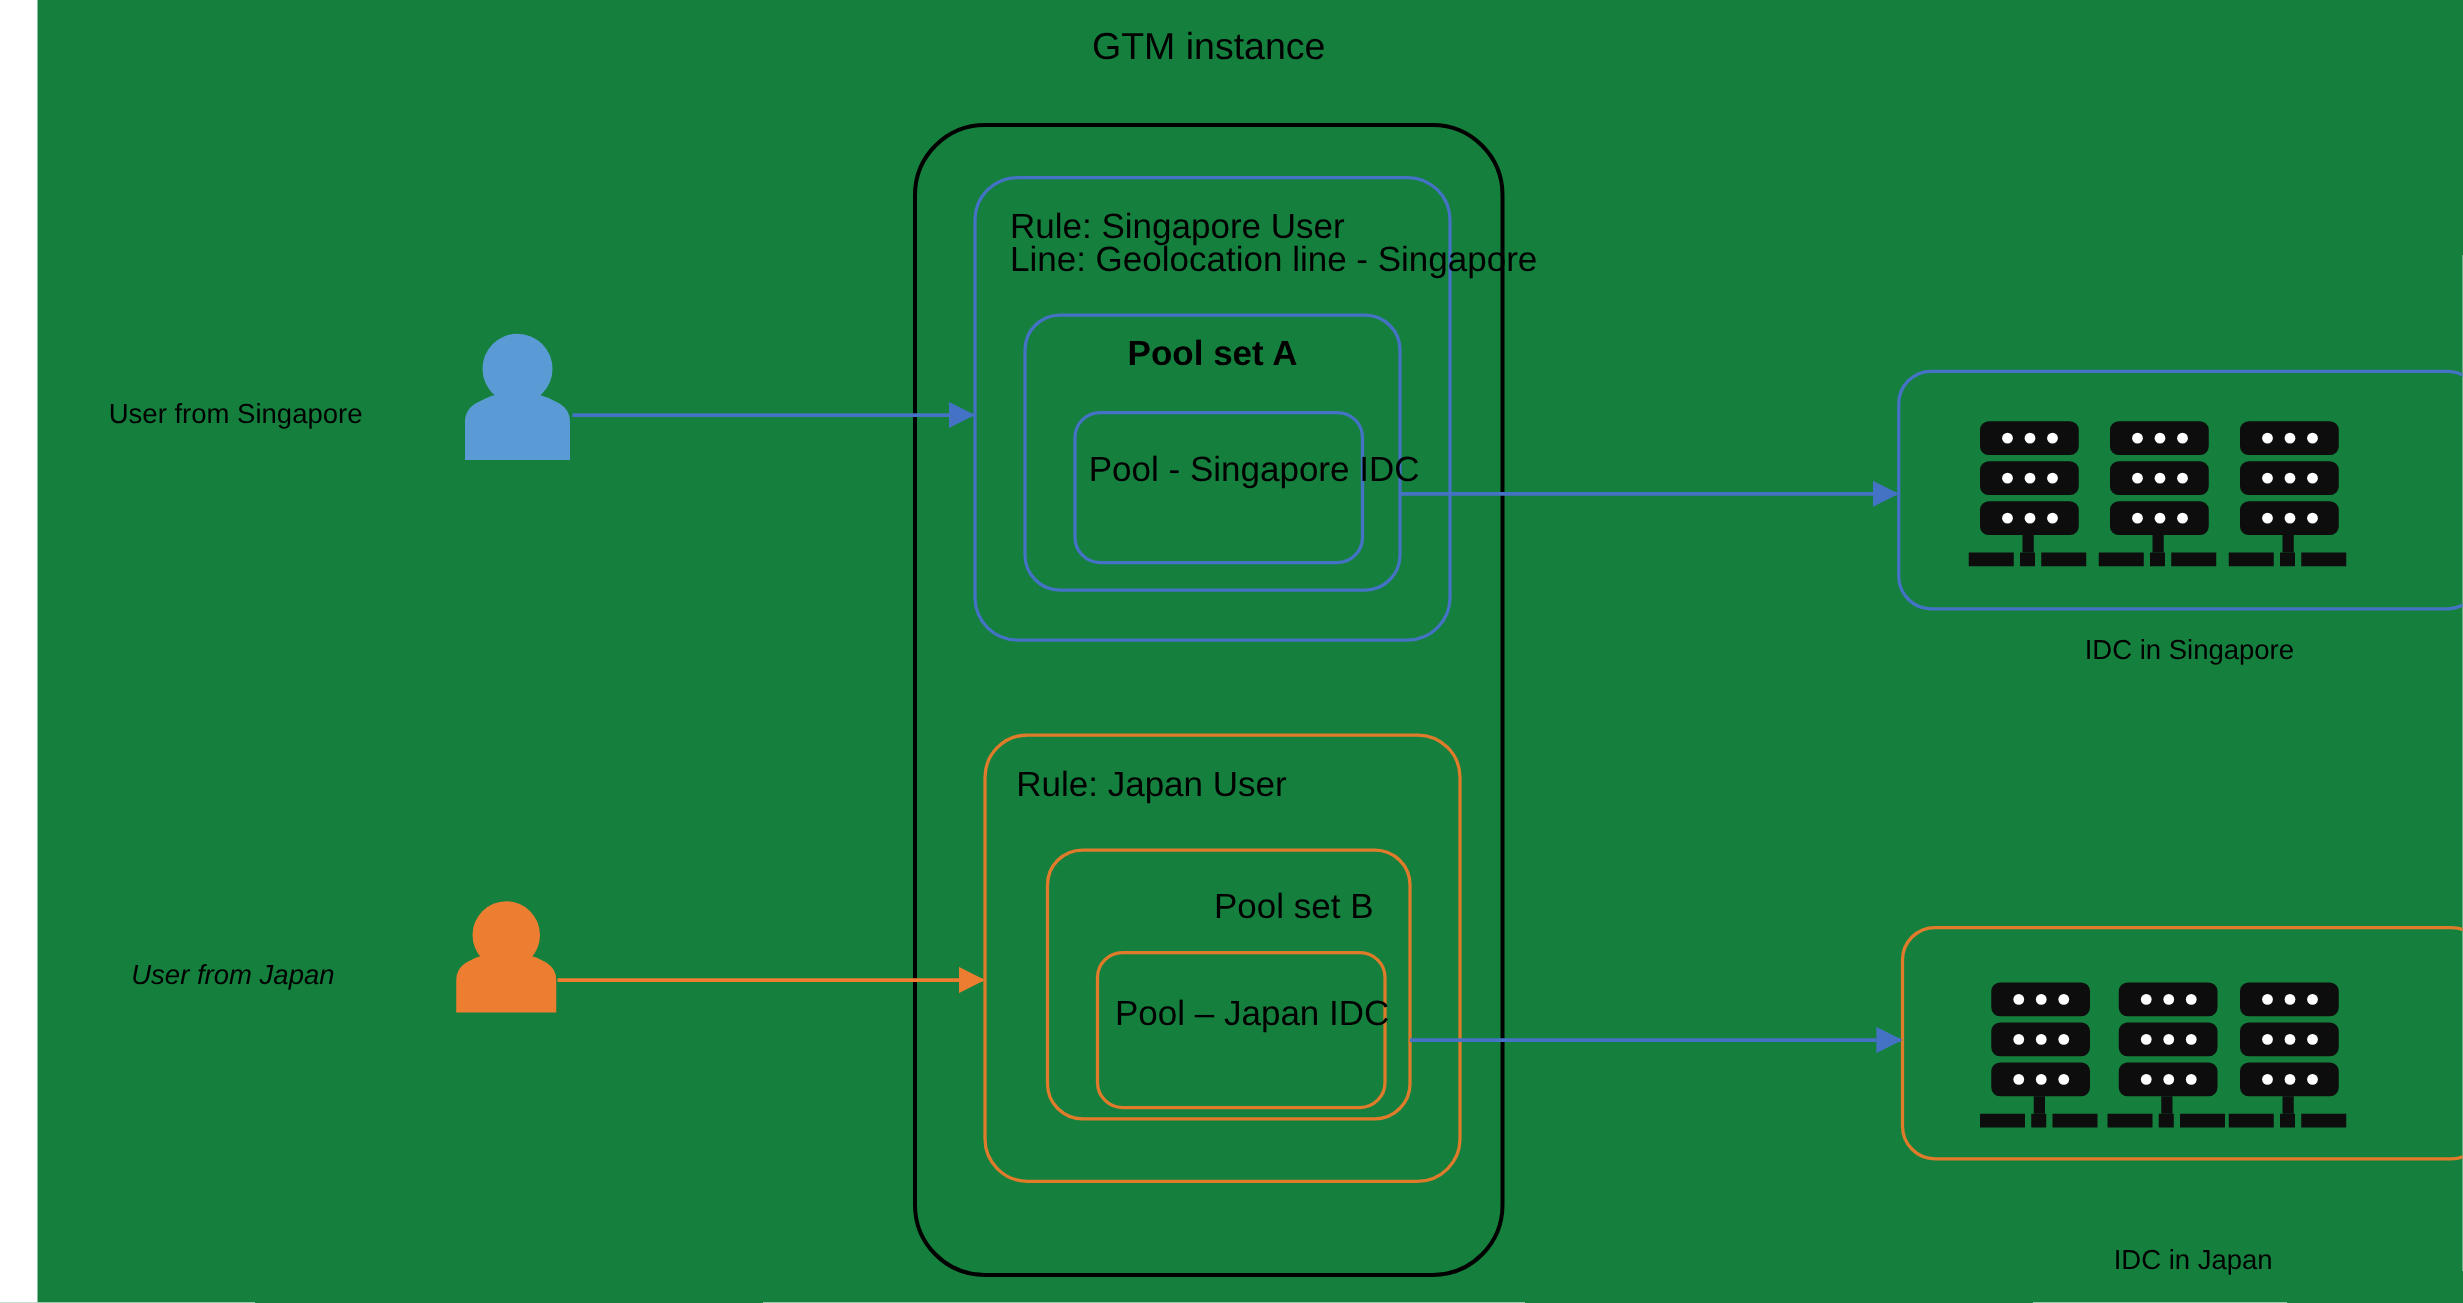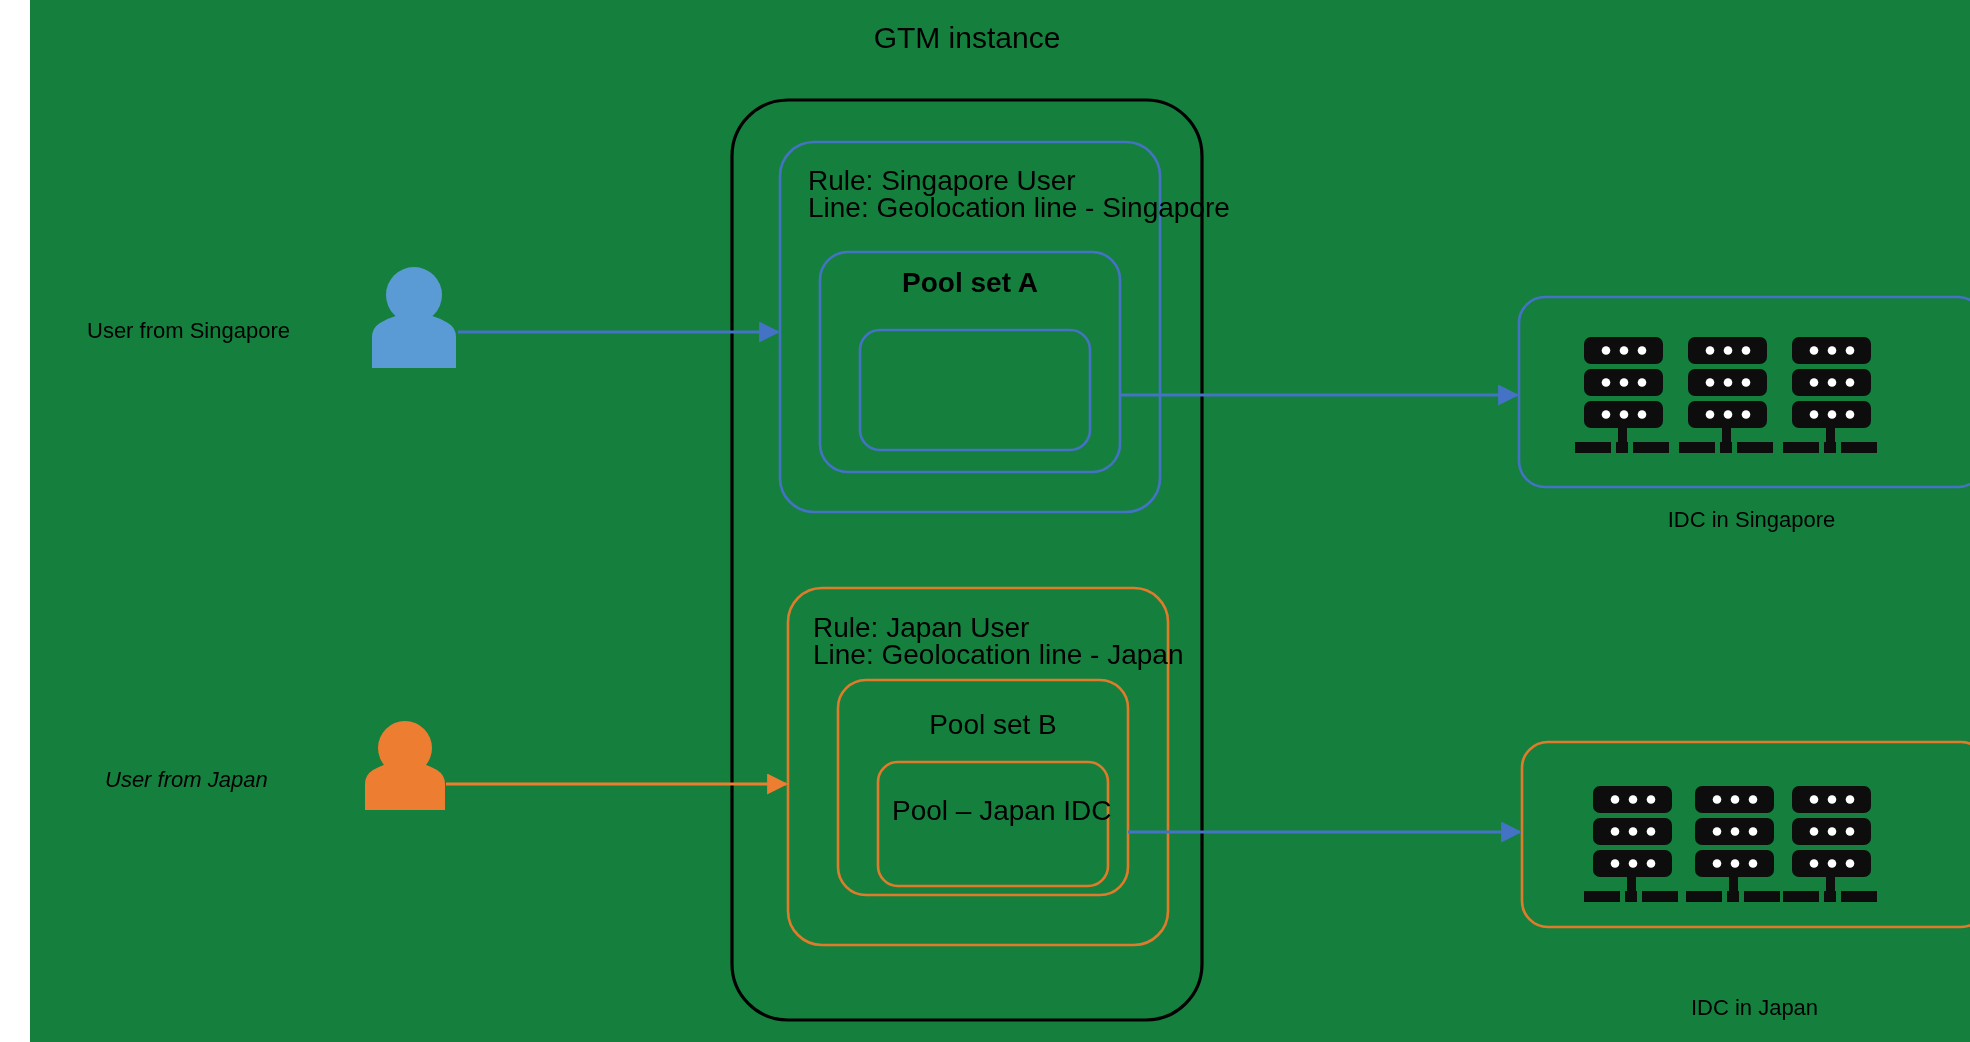--- a/index.html
+++ b/index.html
@@ -207,22 +207,22 @@
 
   <div class="txt t-title t-center" style="left:737px; top:18px; width:400px;">GTM instance</div>
 
   <div class="txt t-label" style="left:57px; top:316px;">User from Singapore</div>
 
   <div class="txt t-label" style="left:75px; top:765px;font-style:italic;">User from Japan</div>
 
   <div class="txt t-box" style="left:778px; top:163px;">Rule: Singapore User</div>
   <div class="txt t-box" style="left:778px; top:190px;">Line: Geolocation line - Singapore</div>
   <div class="txt t-box t-center" style="left:790px; top:265px; width:300px;font-weight:bold;">Pool set A</div>
+  <div class="txt t-box" style="left:841px; top:358px;">Pool - Singapore IDC</div>
 
   <div class="txt t-box" style="left:783px; top:610px;">Rule: Japan User</div>
-  <div class="txt t-box" style="left:783px; top:637px;">Line: Geolocation line - Japan</div>
-  <div class="txt t-box t-center" style="left:808px; top:707px; width:310px;">Pool set B</div>
+  <div class="txt t-box t-center" style="left:808px; top:707px; width:310px;padding-left:42px;">Pool set B</div>
   <div class="txt t-box" style="left:862px; top:793px;">Pool – Japan IDC</div>
 
   <div class="txt t-label t-center" style="left:1489px; top:505px; width:465px;text-align:center;">IDC in Singapore</div>
   <div class="txt t-label t-center" style="left:1492px; top:993px; width:465px;">IDC in Japan</div>
 
 </div>
 
 </body></html>

